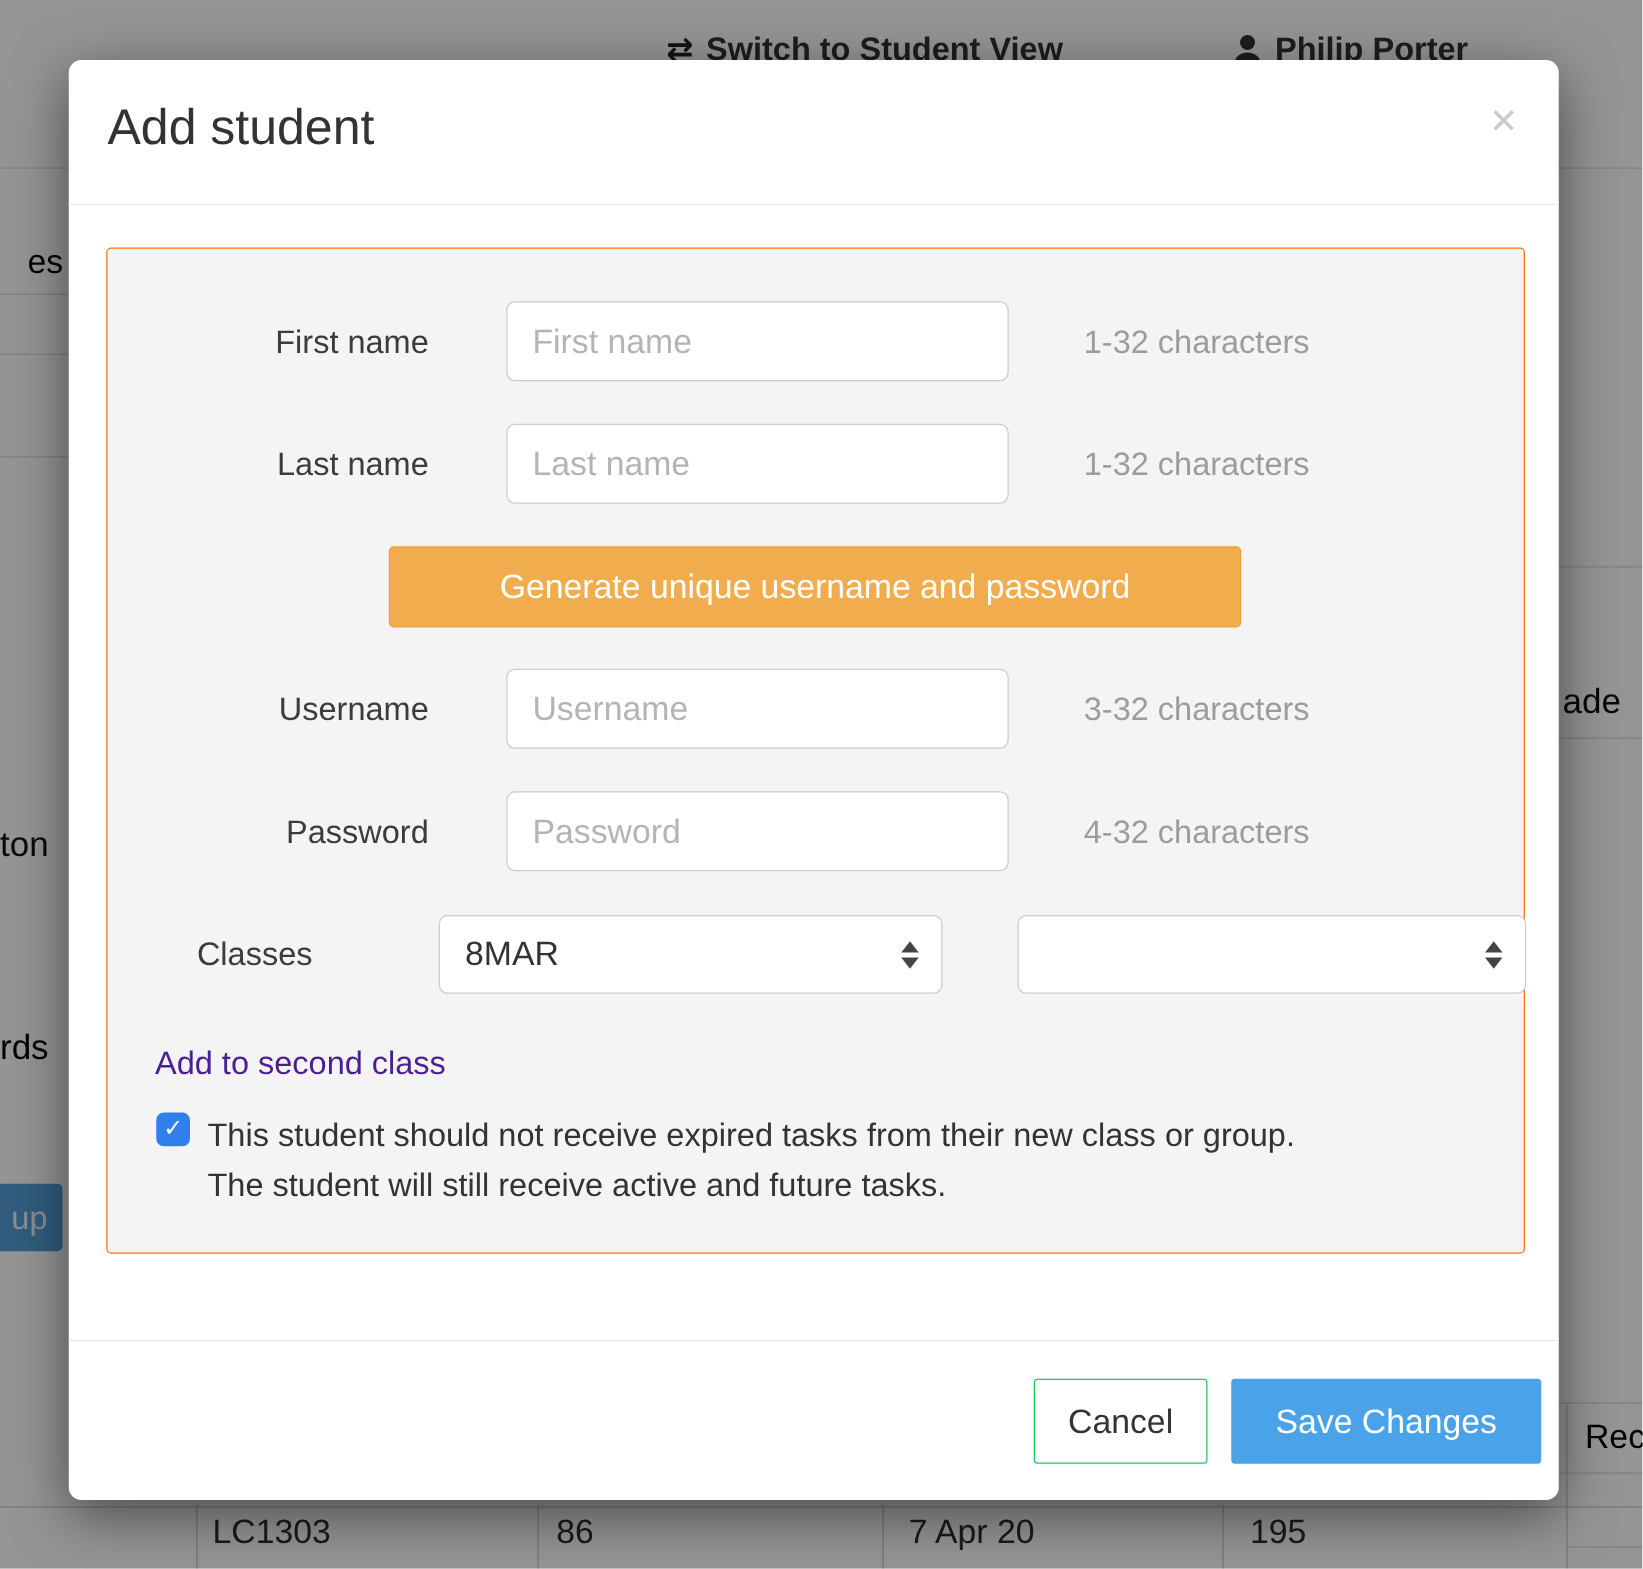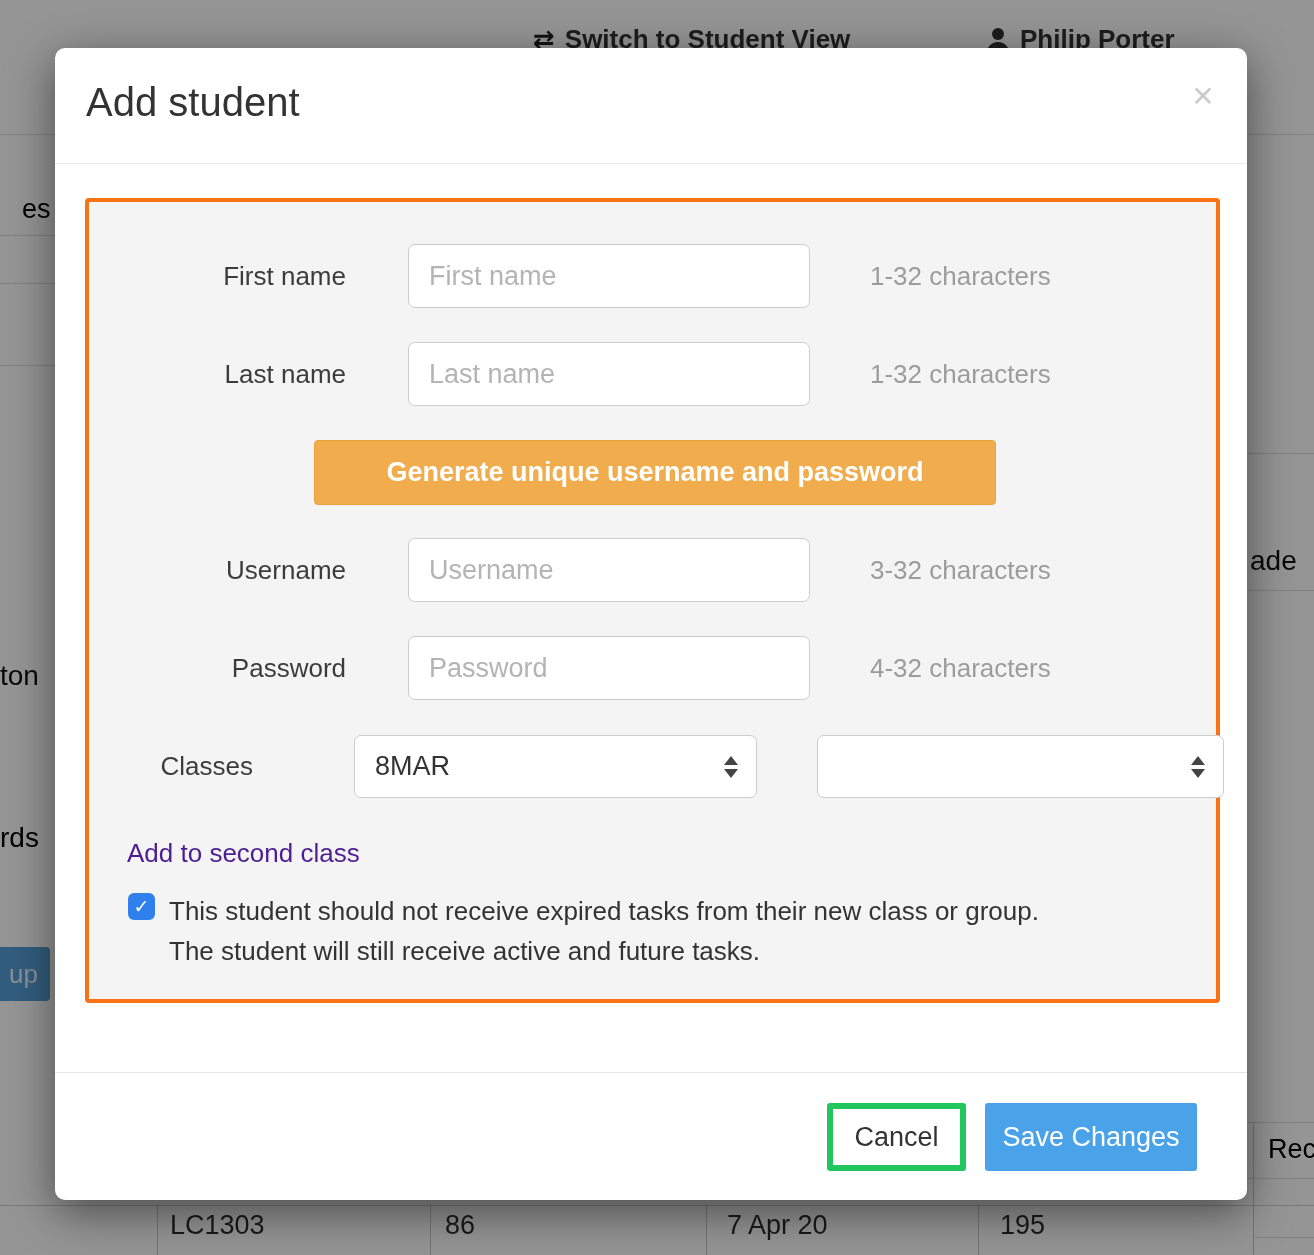--- a/index.html
+++ b/index.html
@@ -32,48 +32,48 @@
   #modal{
     position:absolute;left:55px;top:48px;width:1192px;height:1152px;z-index:10;
     background:#fff;border-radius:10px;box-shadow:0 12px 45px rgba(0,0,0,0.5);
   }
   .modal-title{position:absolute;left:31px;top:32px;font-size:40px;color:#333;}
   .modal-close{position:absolute;right:24px;top:28px;width:40px;height:40px;display:flex;align-items:center;justify-content:center;
     color:#cbcbcb;font-size:28px;font-weight:700;cursor:pointer;}
   .hdr-divider{position:absolute;left:0;top:115px;width:100%;height:1px;background:#e9e9e9;}
 
   .panel{position:absolute;left:30px;top:150px;width:1135px;height:805px;background:#f4f4f4;
-    border:4px solid #f97316;border-radius:4px;box-sizing:border-box;}
+    border:1px solid #f97316;border-radius:4px;box-sizing:border-box;}
 
   .f-label{position:absolute;width:257px;text-align:right;font-size:26px;color:#3c3c3c;line-height:64px;height:64px;left:0;}
   .f-input{position:absolute;left:319px;width:402px;height:64px;box-sizing:border-box;
     border:1px solid #ccc;border-radius:7px;background:#fff;font-size:27px;color:#333;
     padding:0 20px;font-family:"Liberation Sans","DejaVu Sans",sans-serif;outline:none;}
   .f-input::placeholder{color:#b4b4b4;opacity:1;}
   .f-hint{position:absolute;left:781px;height:64px;line-height:64px;font-size:26px;color:#9c9c9c;white-space:nowrap;}
 
   .gen-btn{position:absolute;left:225px;top:238px;width:682px;height:65px;background:#f0ac4d;border:1px solid #eea236;
-    border-radius:4px;color:#fff;font-size:27px;display:flex;align-items:center;justify-content:center;cursor:pointer;box-sizing:border-box;font-weight:bold;}
+    border-radius:4px;color:#fff;font-size:27px;display:flex;align-items:center;justify-content:center;cursor:pointer;box-sizing:border-box;}
 
   .sel{position:absolute;top:533px;height:63px;background:#fff;border:1px solid #ccc;border-radius:7px;box-sizing:border-box;
     display:flex;align-items:center;font-size:27px;color:#333;padding:0 18px 0 20px;cursor:pointer;margin-left:40px;}
   .sel .sel-value{flex:1;}
   .sel-arrows{display:flex;flex-direction:column;gap:4px;align-items:center;}
   .tri-up{width:0;height:0;border-left:7px solid transparent;border-right:7px solid transparent;border-bottom:9px solid #444;}
   .tri-down{width:0;height:0;border-left:7px solid transparent;border-right:7px solid transparent;border-top:9px solid #444;}
 
   .add-link{position:absolute;left:38px;top:636px;font-size:26px;color:#4c1d95;cursor:pointer;}
   .cb{position:absolute;left:39px;top:691px;width:27px;height:27px;background:#2f80ed;border-radius:6px;
     display:flex;align-items:center;justify-content:center;color:#fff;font-size:19px;font-weight:700;cursor:pointer;}
   .cb-text{position:absolute;left:80px;top:689px;width:1030px;font-size:26px;line-height:40px;color:#333;}
 
   .footer-divider{position:absolute;left:0;top:1024px;width:100%;height:1px;background:#e5e5e5;}
-  .btn-cancel{position:absolute;left:772px;top:1055px;width:139px;height:68px;background:#fff;border:6px solid #22c55e;
+  .btn-cancel{position:absolute;left:772px;top:1055px;width:139px;height:68px;background:#fff;border:1px solid #22c55e;
     border-radius:3px;font-size:27px;color:#333;display:flex;align-items:center;justify-content:center;cursor:pointer;box-sizing:border-box;}
-  .btn-save{position:absolute;left:930px;top:1055px;width:212px;height:68px;background:#4aa3e8;border:none;
+  .btn-save{position:absolute;left:930px;top:1055px;width:248px;height:68px;background:#4aa3e8;border:none;
     border-radius:3px;font-size:27px;color:#fff;display:flex;align-items:center;justify-content:center;cursor:pointer;box-sizing:border-box;}
 </style>
 </head>
 <body>
 
 <div id="bg">
   <div class="bg-header"></div>
 
   <div class="bg-head-item" style="left:533px;">
     <span class="bg-swap-icon">⇄</span>

